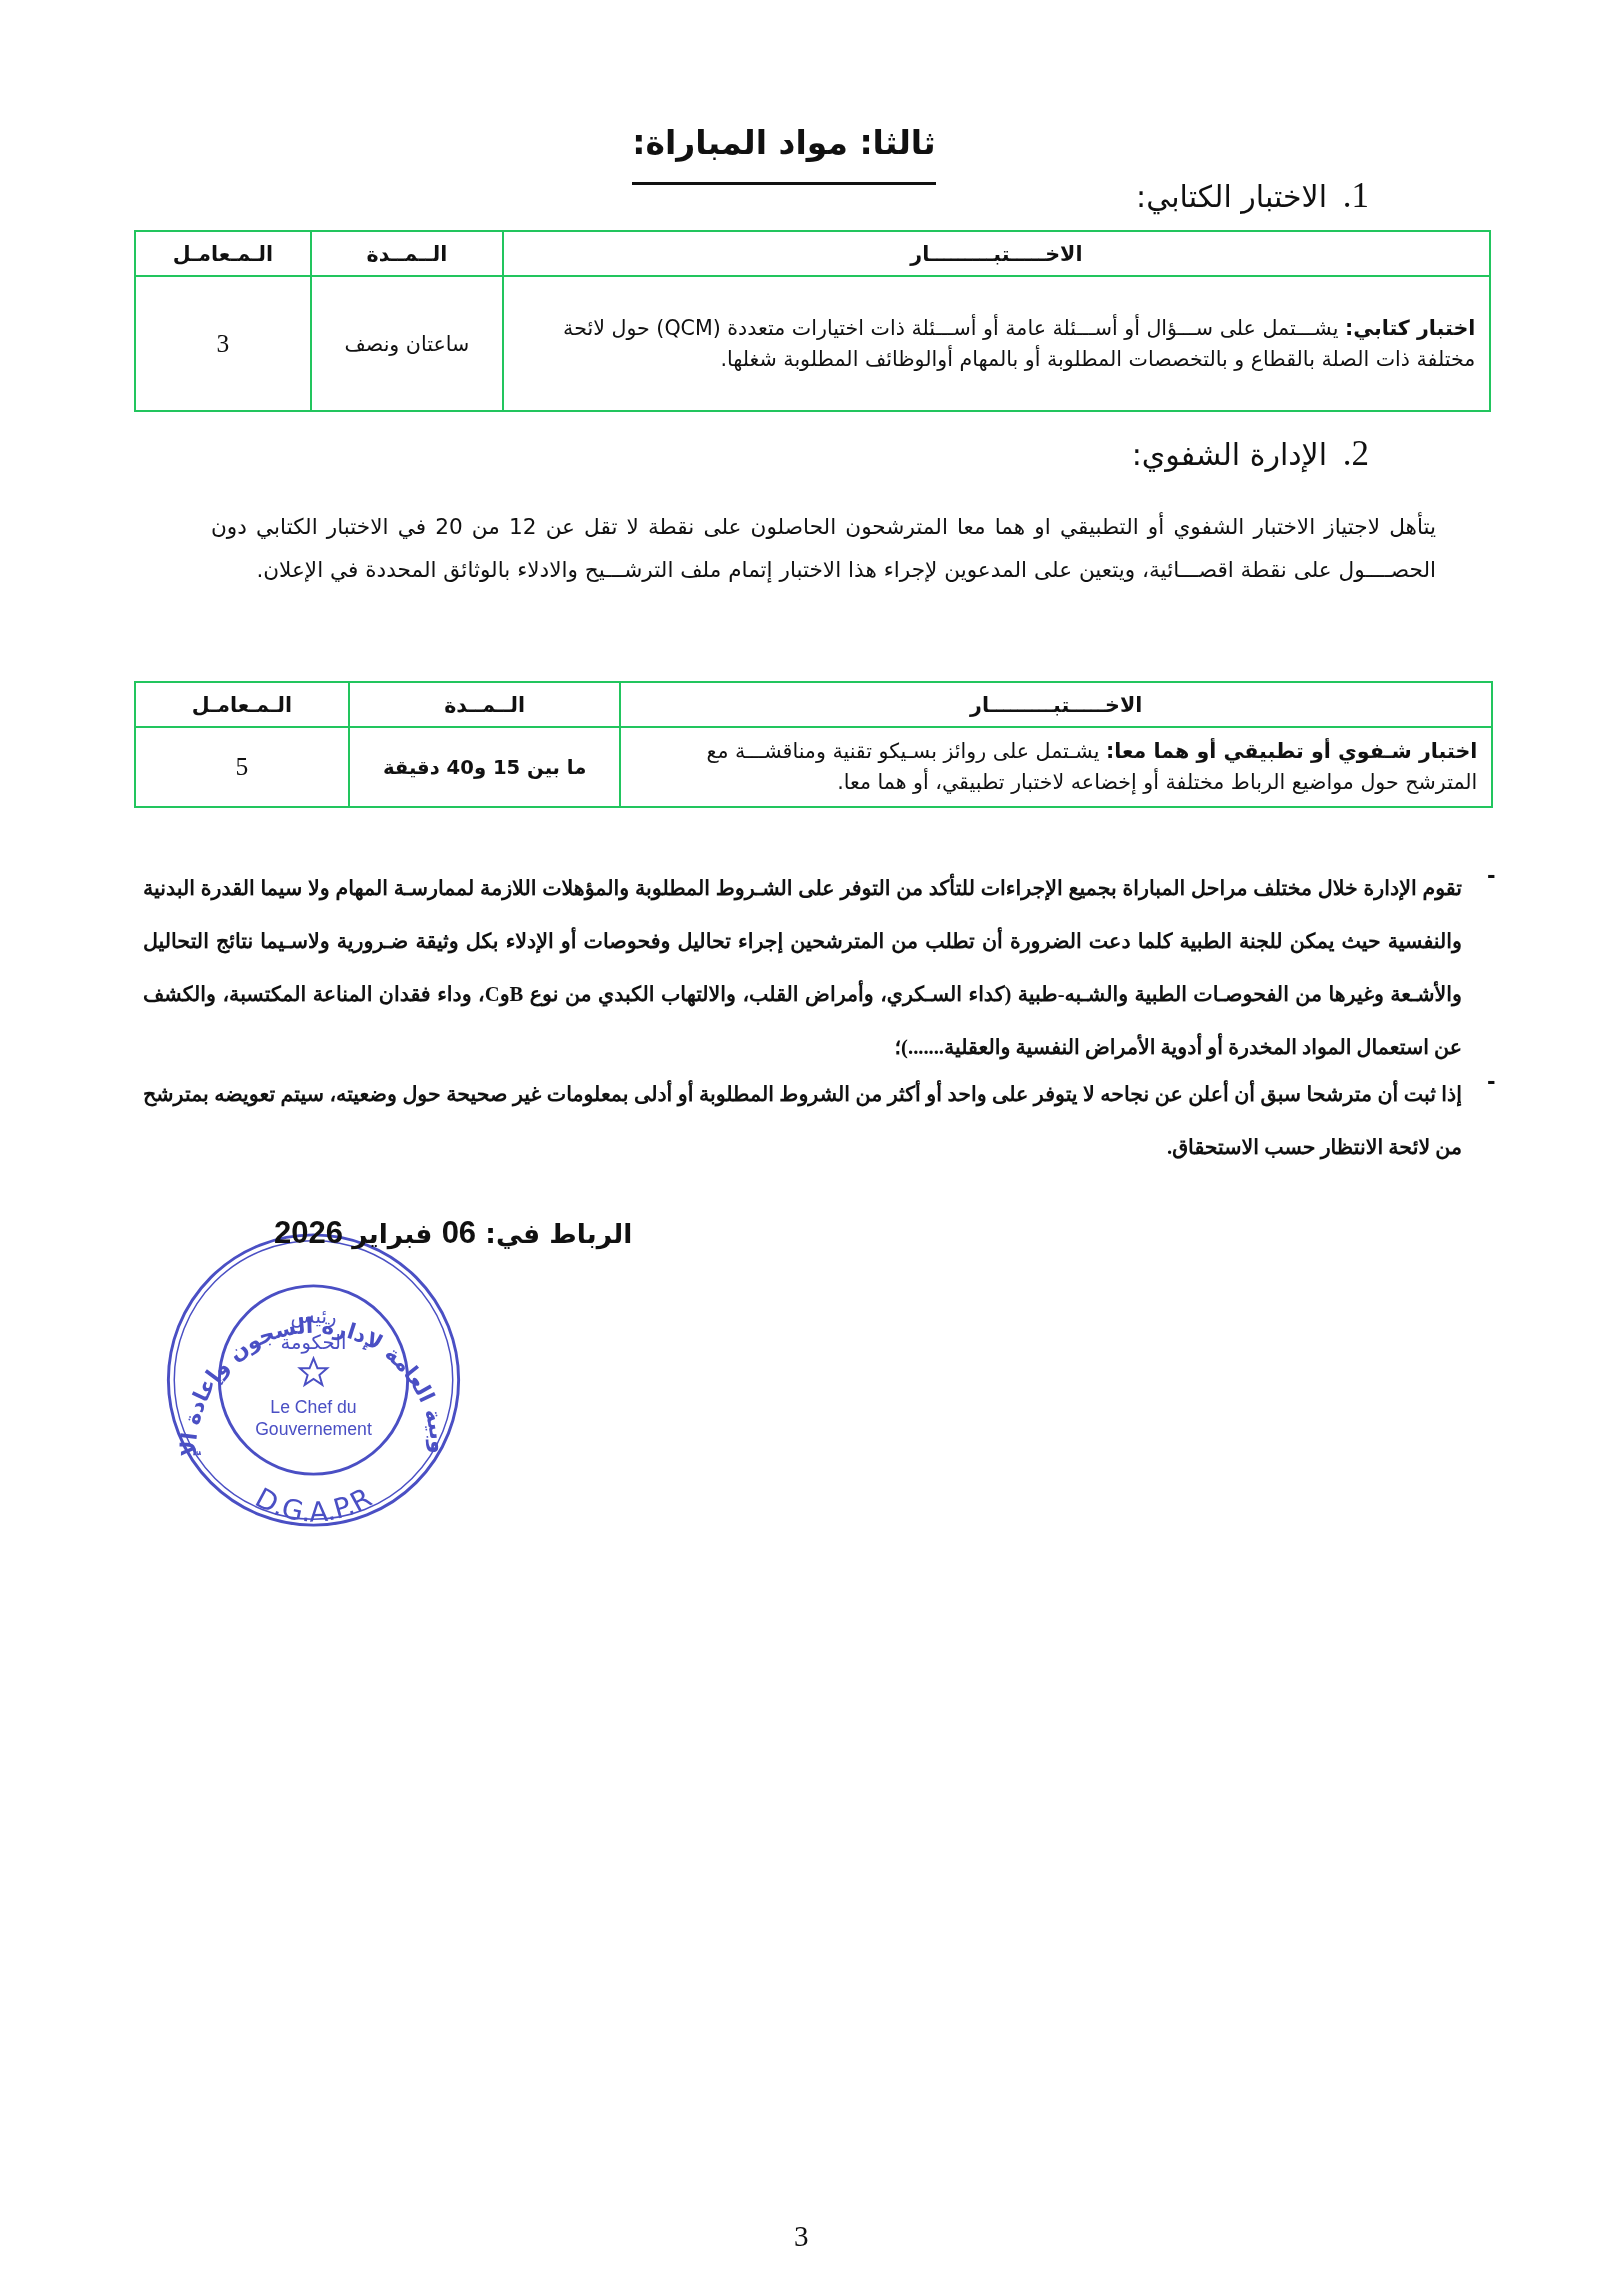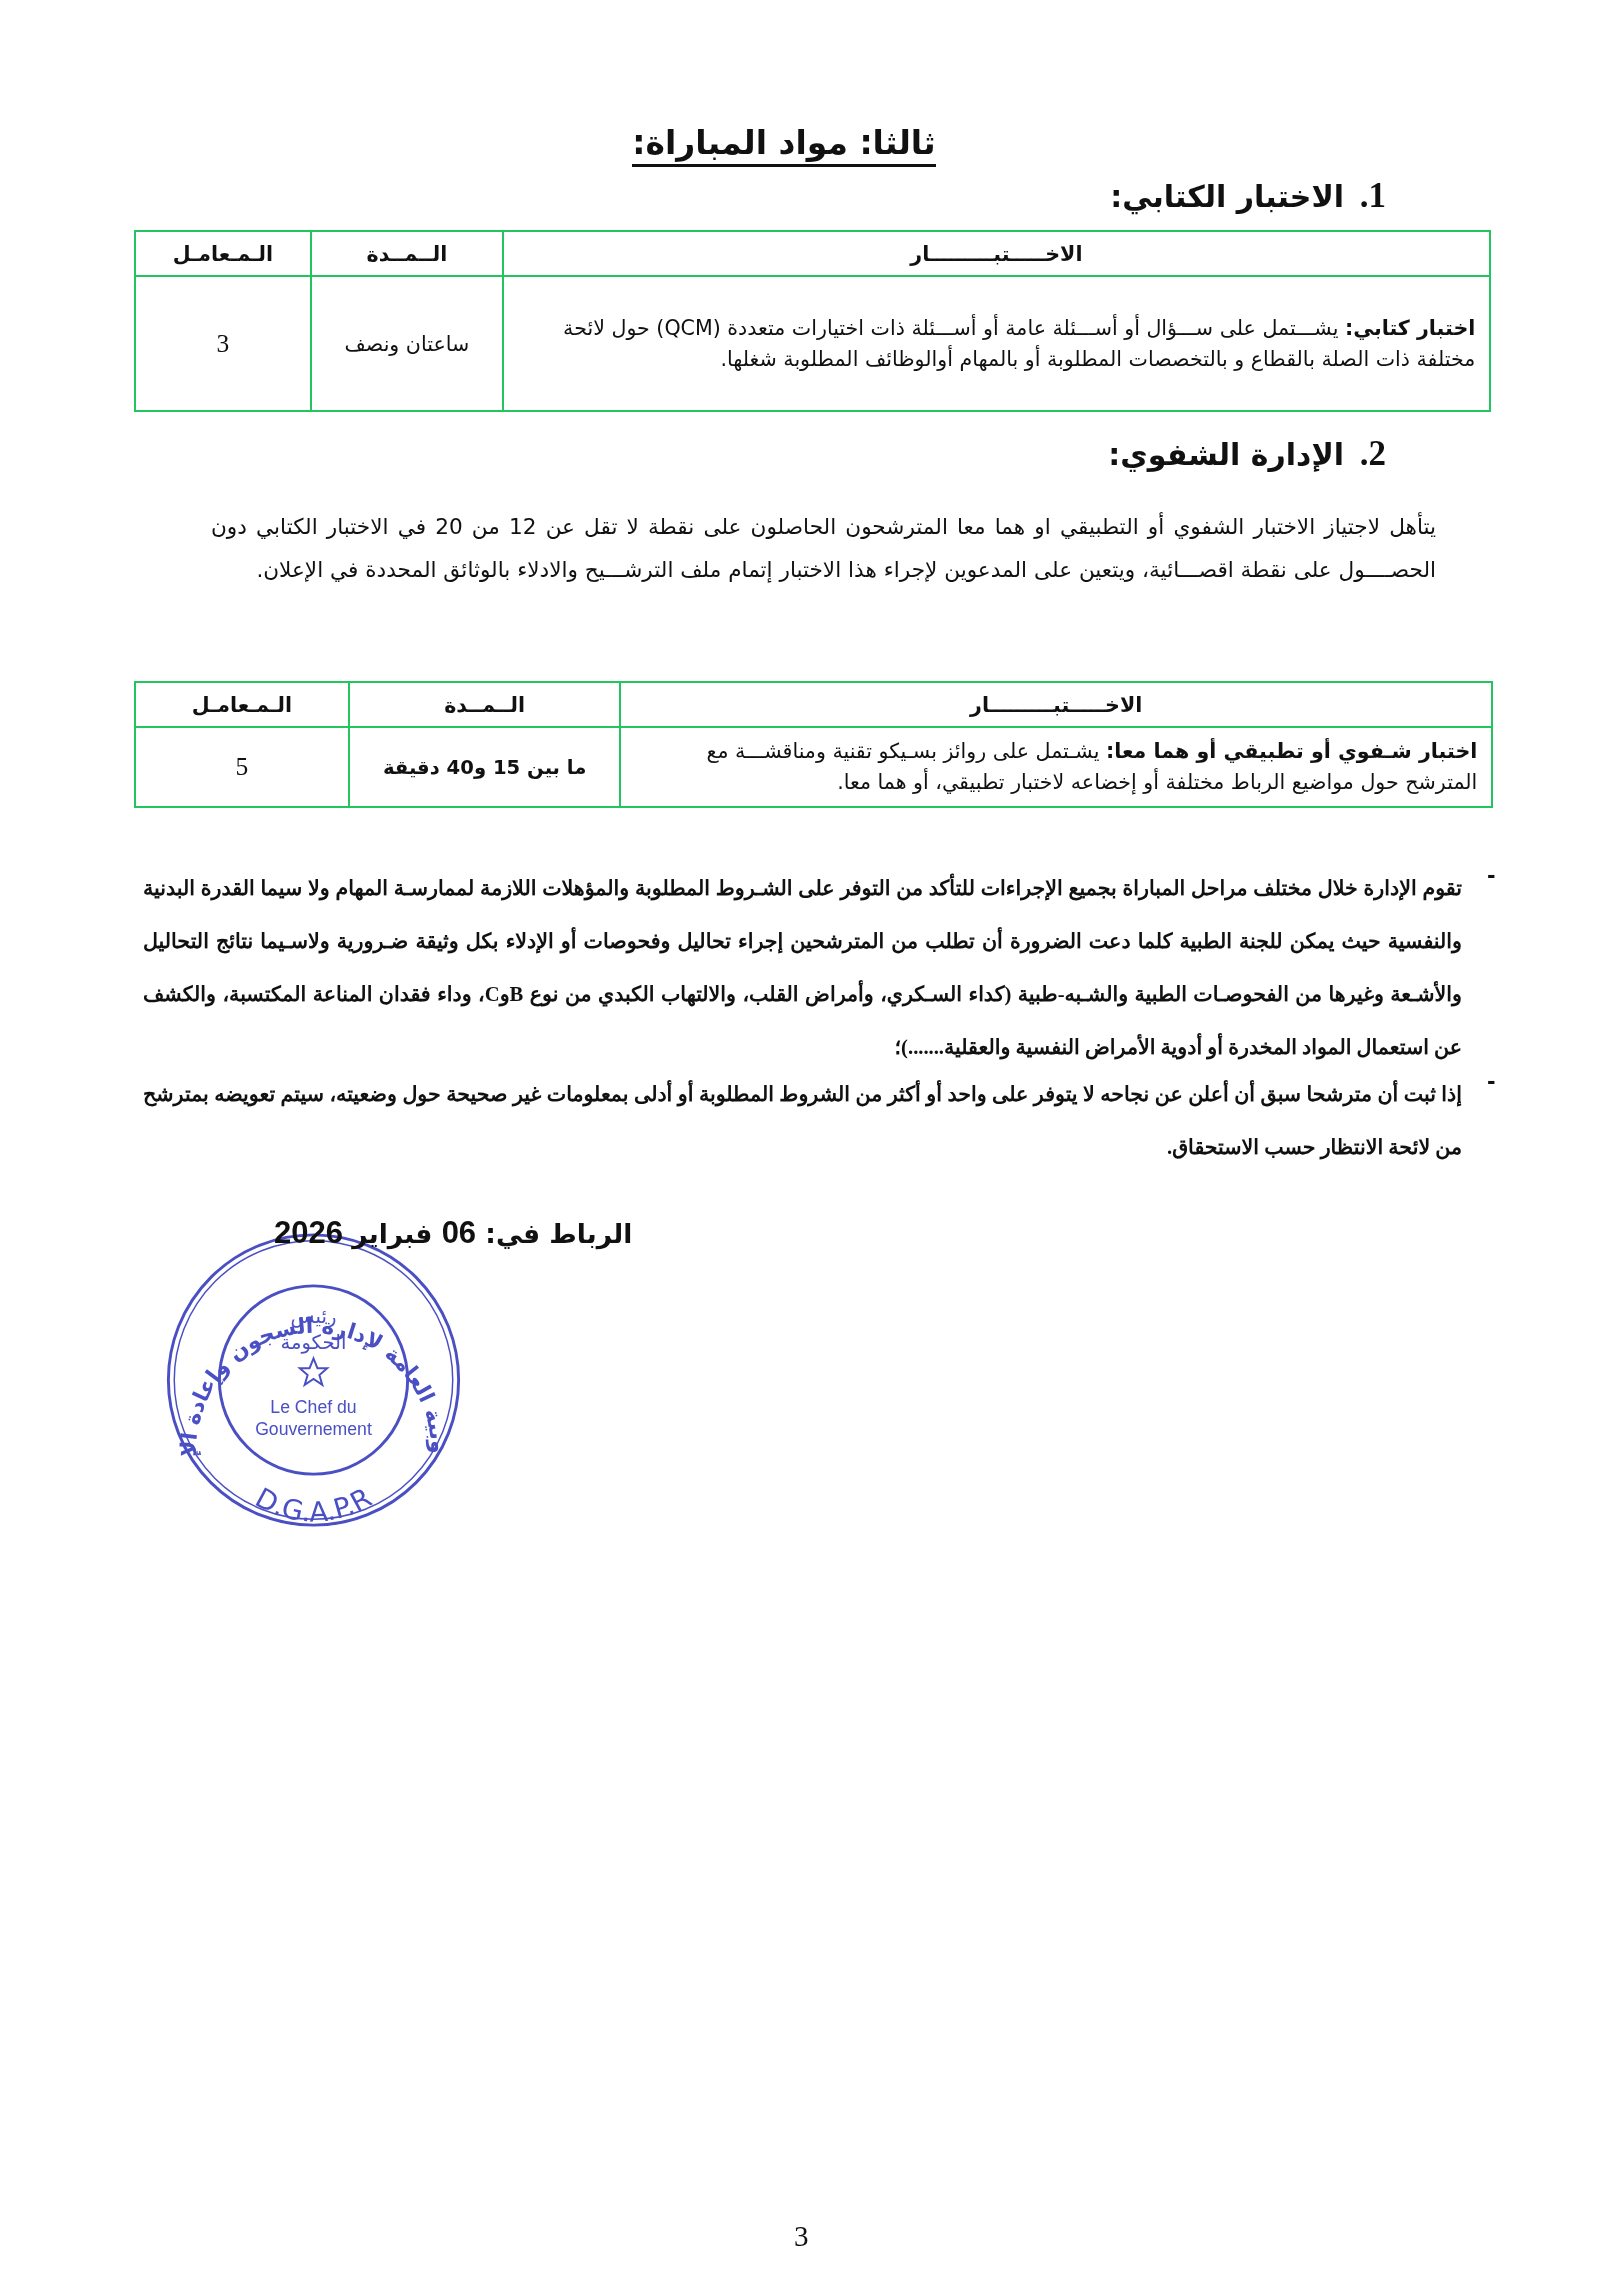--- a/index.html
+++ b/index.html
@@ -1,21 +1,21 @@
 <!DOCTYPE html>
 <html><head>
 <meta charset="utf-8">
 <style>
   html, body { margin:0; padding:0; background:#fff; }
   body { width:1621px; height:2293px; position:relative; overflow:hidden; font-family:"DejaVu Sans", sans-serif; color:#111; }
   .abs { position:absolute; }
   .rtl { direction:rtl; }
   #main-title { left:588px; width:392px; top:123px; text-align:center; font-size:33px; font-weight:bold; }
-  #main-title span { border-bottom:3.9px solid #111; padding-bottom:2px; }
-  .heading { font-size:30px; font-weight:bold; right:235px; }
+  #main-title span { border-bottom:3.9px solid #111; padding-bottom:20px; }
+  .heading { font-size:30px; font-weight:normal; right:252px; }
   .heading .num { font-family:"Liberation Serif", serif; font-size:35px; margin-left:15.7px; }
   #h1 { top:176px; }
   #h2 { top:434px; }
   table.tbl { position:absolute; border-collapse:collapse; direction:rtl; }
   table.tbl td { border:2px solid #22c55e; text-align:center; vertical-align:middle; }
   table.tbl td.hdr { font-size:20.6px; font-weight:bold; height:41px; }
   table.tbl td.desc { text-align:right; font-size:20.6px; line-height:31px; padding:0 13.7px; }
   table.tbl td.val { font-size:25.5px; font-family:"Liberation Serif", serif; }
   table.tbl td.dur { font-size:20.6px; }
   #table1 { left:134px; top:230px; width:1357px; }

